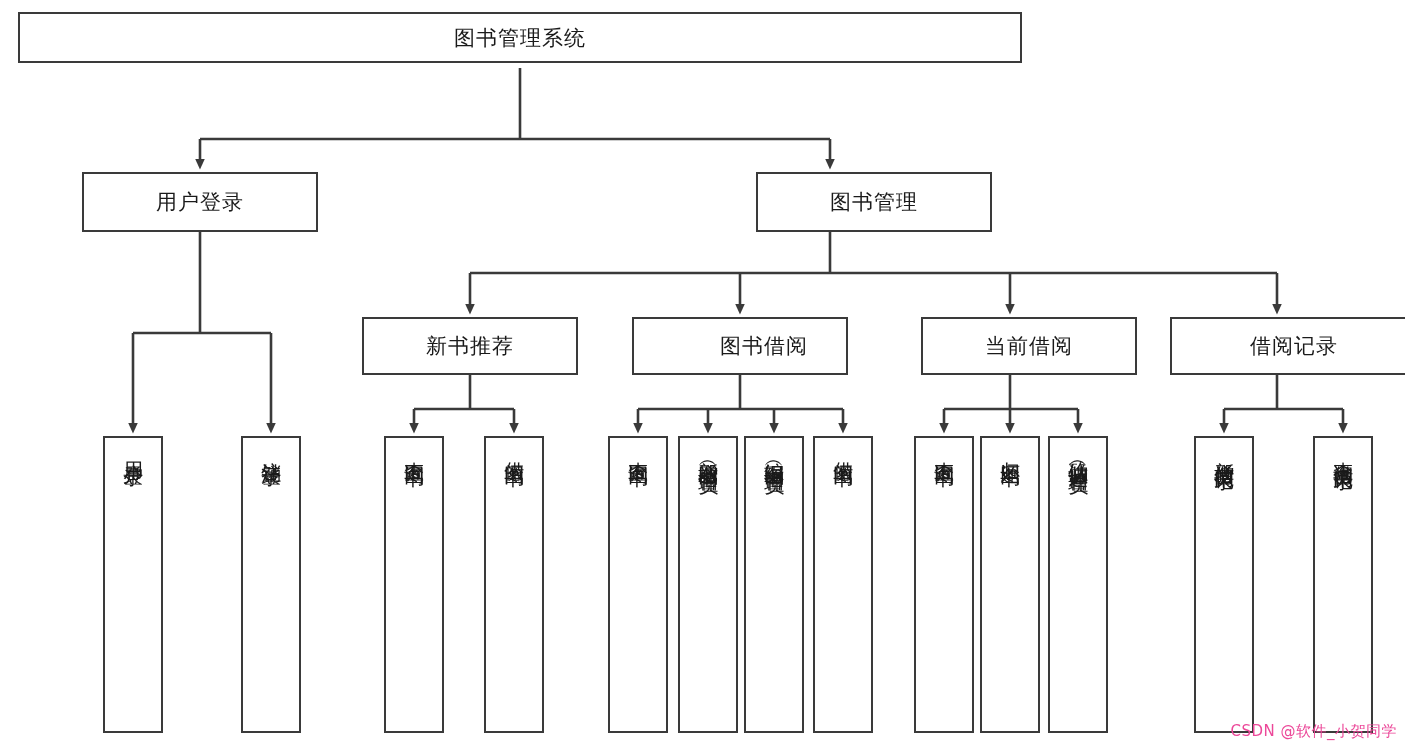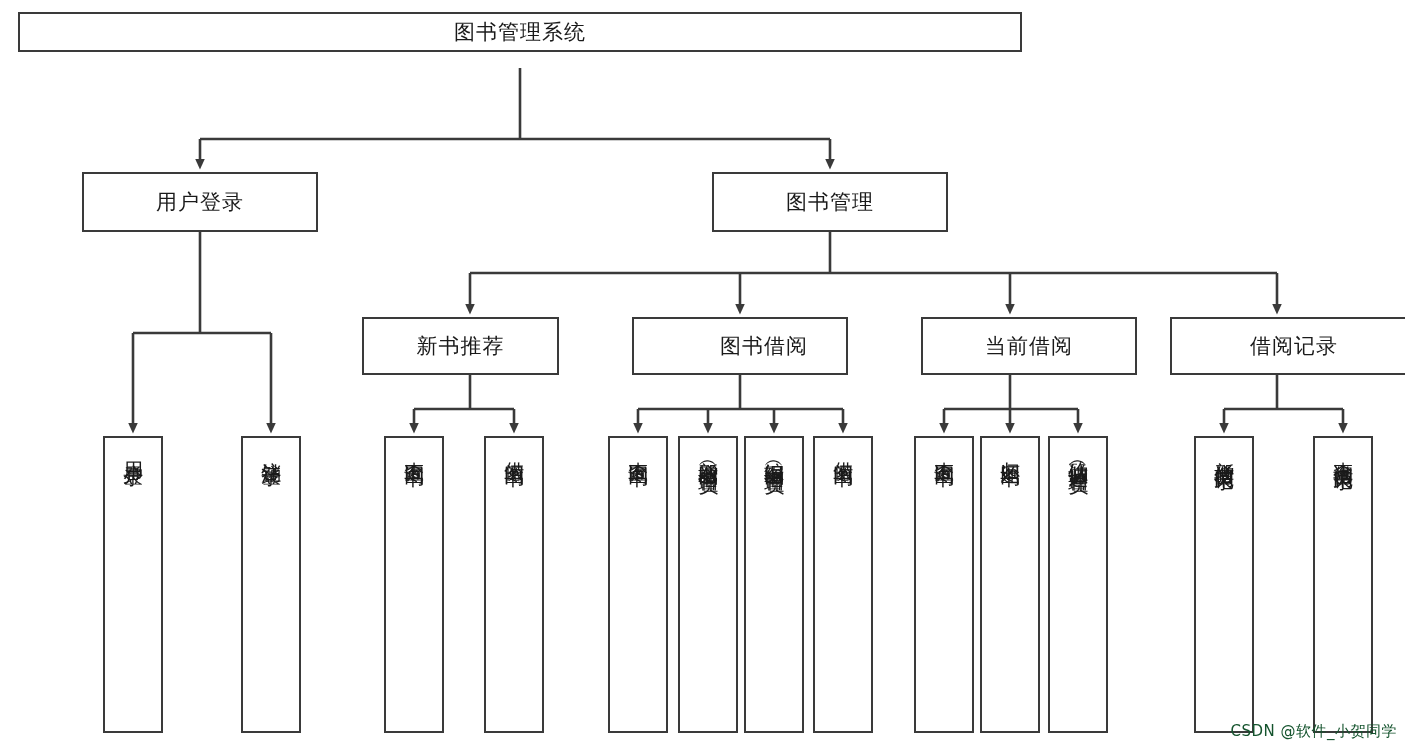--- a/index.html
+++ b/index.html
@@ -52,21 +52,21 @@
     line-height: 1.18;
     letter-spacing: 2px;
     white-space: nowrap;
     text-align: left;
   }
   .watermark {
     position: absolute;
     right: 8px;
     bottom: 6px;
     font-size: 15px;
-    color: #14532d;
+    color: #ec4899;
     letter-spacing: 0.5px;
     white-space: nowrap;
     margin-top: 32px;
   }
 </style>
 </head>
 <body>
 
 <div id="canvas">
 
@@ -113,33 +113,33 @@
       <path d="M1010,409 L1010,424" marker-end="url(#arrow)"></path>
       <path d="M1078,409 L1078,424" marker-end="url(#arrow)"></path>
 
       <path d="M1277,375 L1277,409"></path>
       <path d="M1224,409 L1343,409"></path>
       <path d="M1224,409 L1224,424" marker-end="url(#arrow)"></path>
       <path d="M1343,409 L1343,424" marker-end="url(#arrow)"></path>
     </g>
   </svg>
 
-  <div class="node horizontal" style="left:18px; top:12px; width:1004px; height:40px;">
+  <div class="node horizontal" style="left:18px; top:12px; width:1004px; height:51px;">
     <span>图书管理系统</span>
   </div>
 
   <div class="node horizontal" style="left:82px; top:172px; width:236px; height:60px;">
     <span>用户登录</span>
   </div>
 
-  <div class="node horizontal" style="left:712px; top:172px; width:236px; height:60px;">
+  <div class="node horizontal" style="left:756px; top:172px; width:236px; height:60px;">
     <span>图书管理</span>
   </div>
 
-  <div class="node horizontal" style="left:362px; top:317px; width:197px; height:58px;">
+  <div class="node horizontal" style="left:362px; top:317px; width:216px; height:58px;">
     <span>新书推荐</span>
   </div>
 
   <div class="node horizontal" style="left:632px; top:317px; width:216px; height:58px;padding-left:48px;">
     <span>图书借阅</span>
   </div>
 
   <div class="node horizontal" style="left:921px; top:317px; width:216px; height:58px;">
     <span>当前借阅</span>
   </div>

